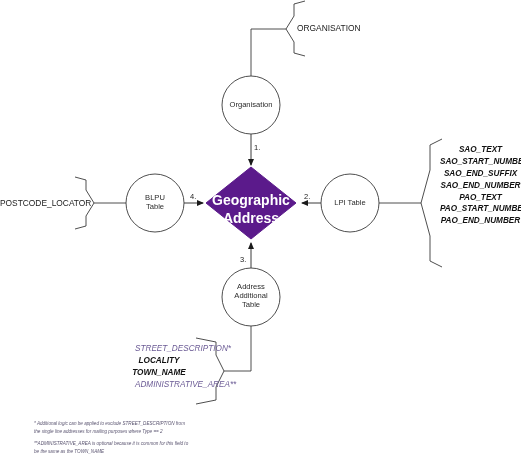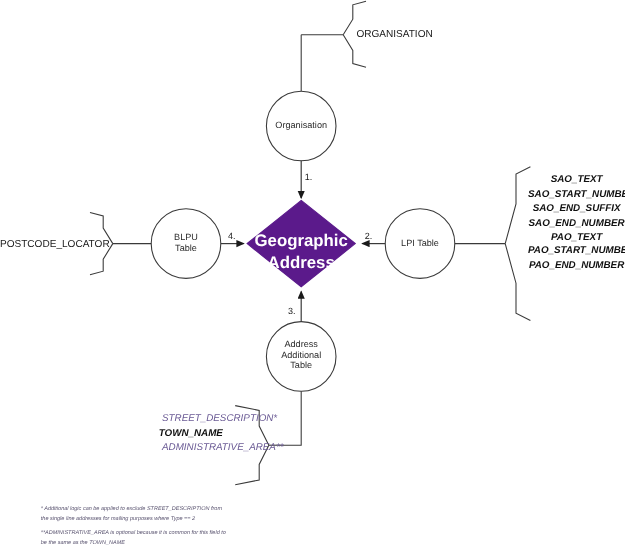--- a/index.html
+++ b/index.html
@@ -191,20 +191,21 @@
     <span class="attr plain">SAO_START_NUMBER</span>
     <span class="attr plain">SAO_END_SUFFIX</span>
     <span class="attr plain">SAO_END_NUMBER</span>
     <span class="attr plain">PAO_TEXT</span>
     <span class="attr plain">PAO_START_NUMBER</span>
     <span class="attr plain">PAO_END_NUMBER</span>
   </div>
 
   <div class="attr-list sd-list" style="left:103px; top:343px; width:112px;">
     <span class="attr purple">STREET_DESCRIPTION*</span>
+    <span class="attr plain">LOCALITY</span>
     <span class="attr plain">TOWN_NAME</span>
     <span class="attr purple">ADMINISTRATIVE_AREA**</span>
   </div>
 
   <div class="footnote" style="left:34px; top:420px;">
     <div>* Additional logic can be applied to exclude STREET_DESCRIPTION from</div>
     <div>the single line addresses for mailing purposes where Type == 2</div>
   </div>
   <div class="footnote" style="left:34px; top:440px;">
     <div>**ADMINISTRATIVE_AREA is optional because it is common for this field to</div>

